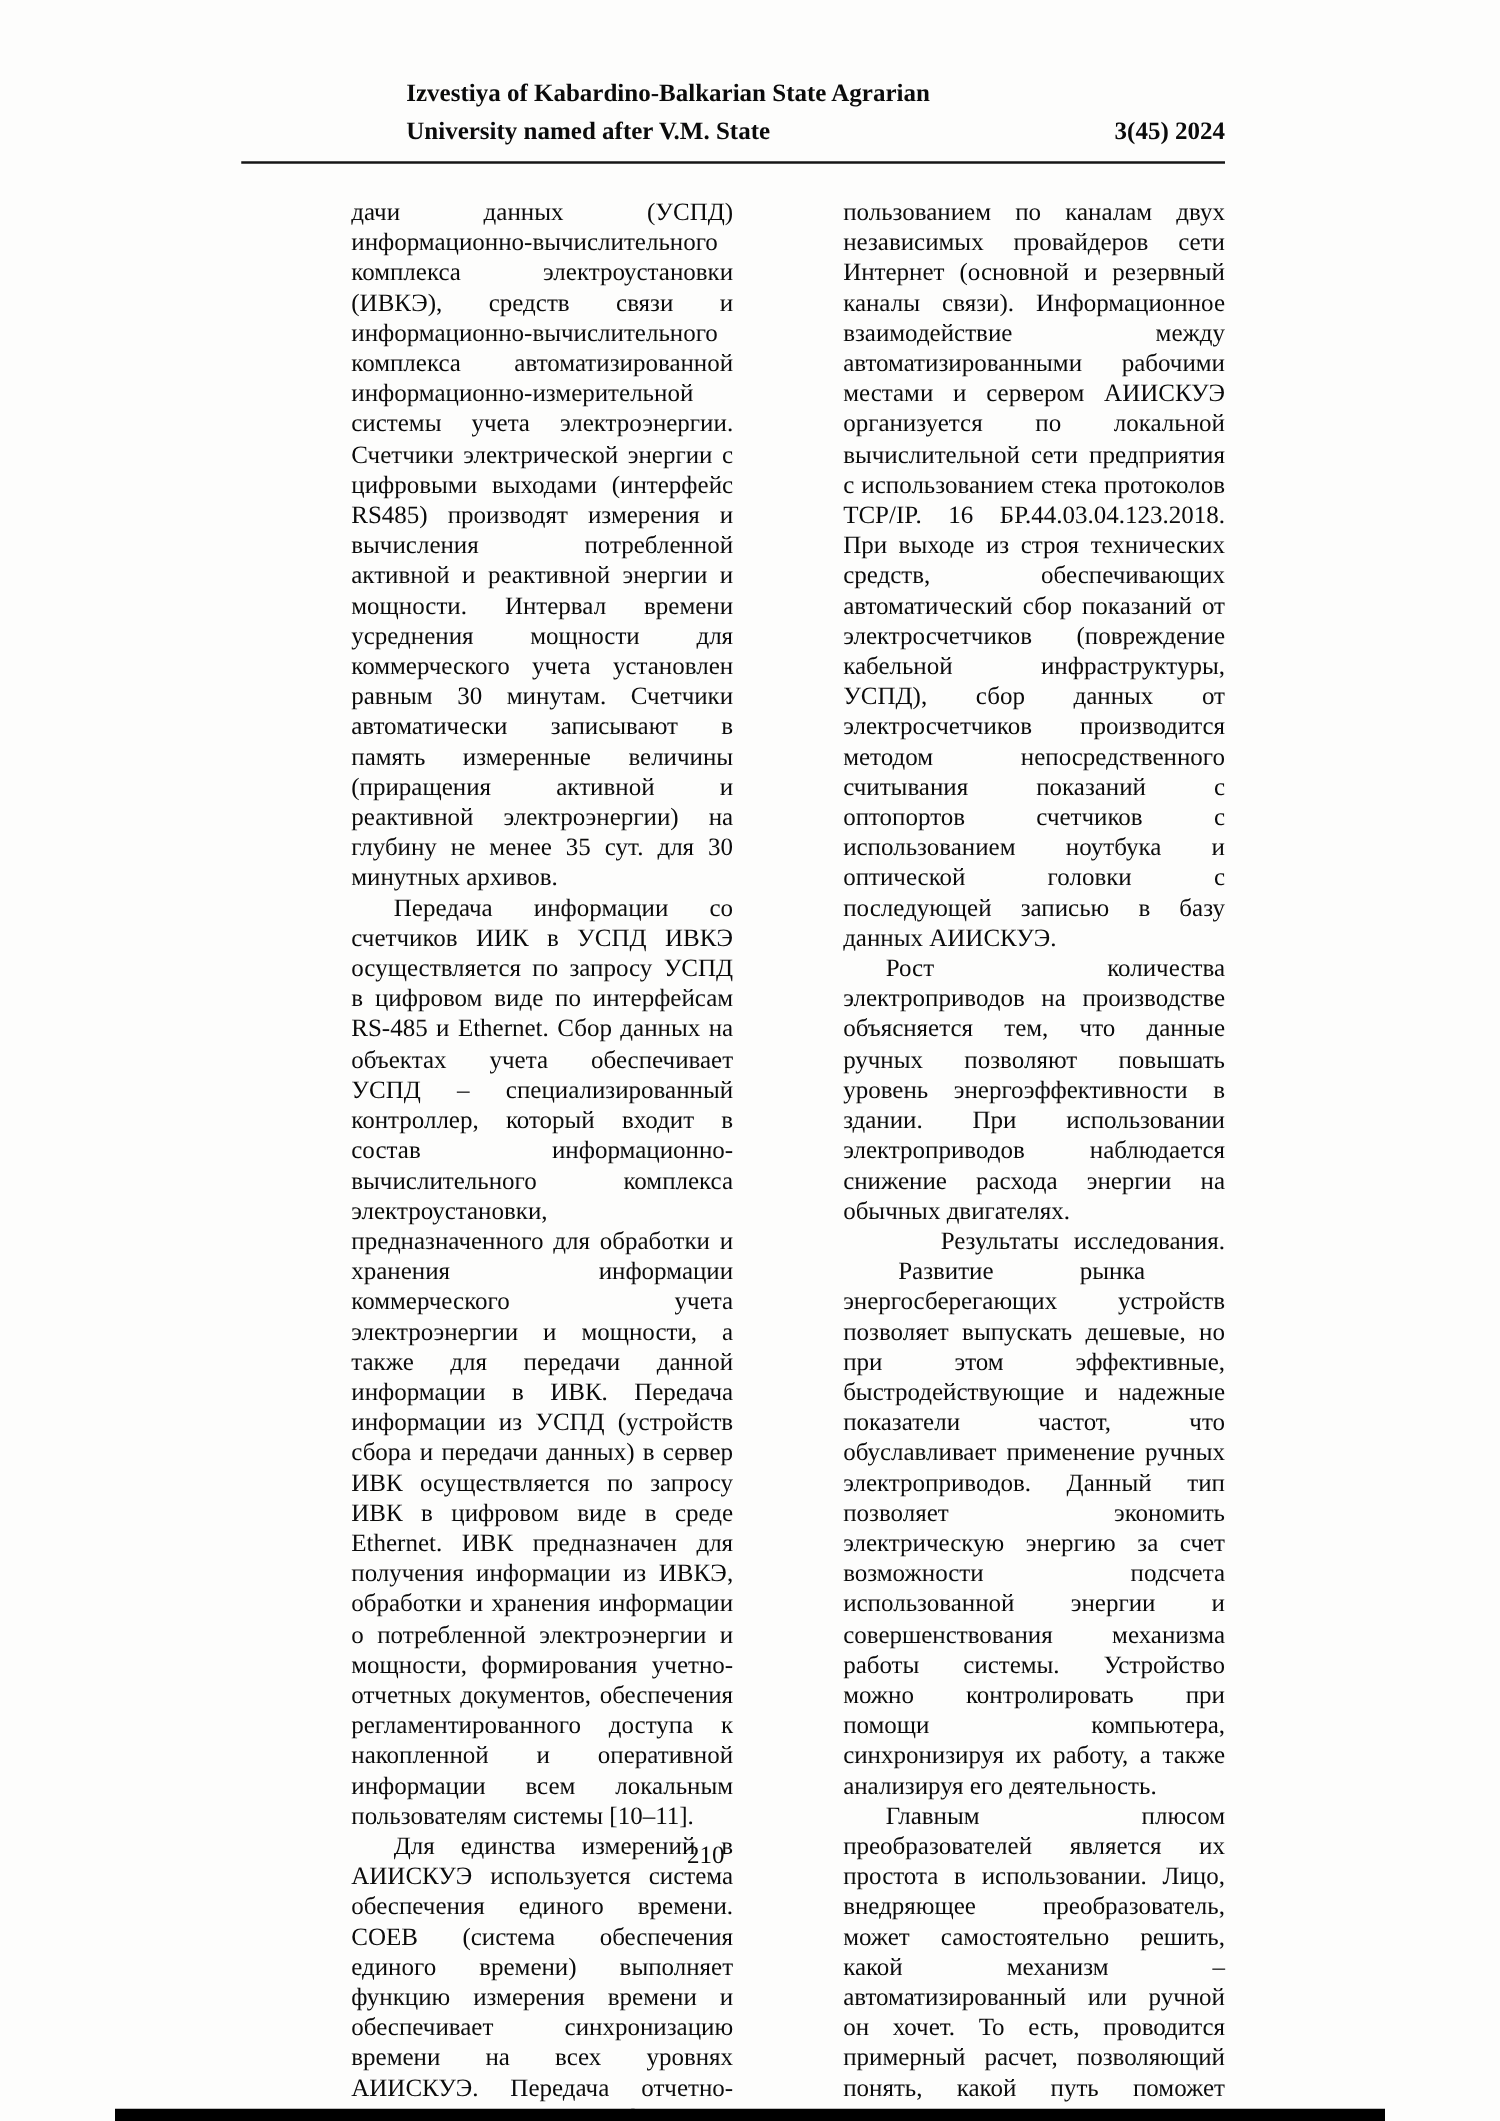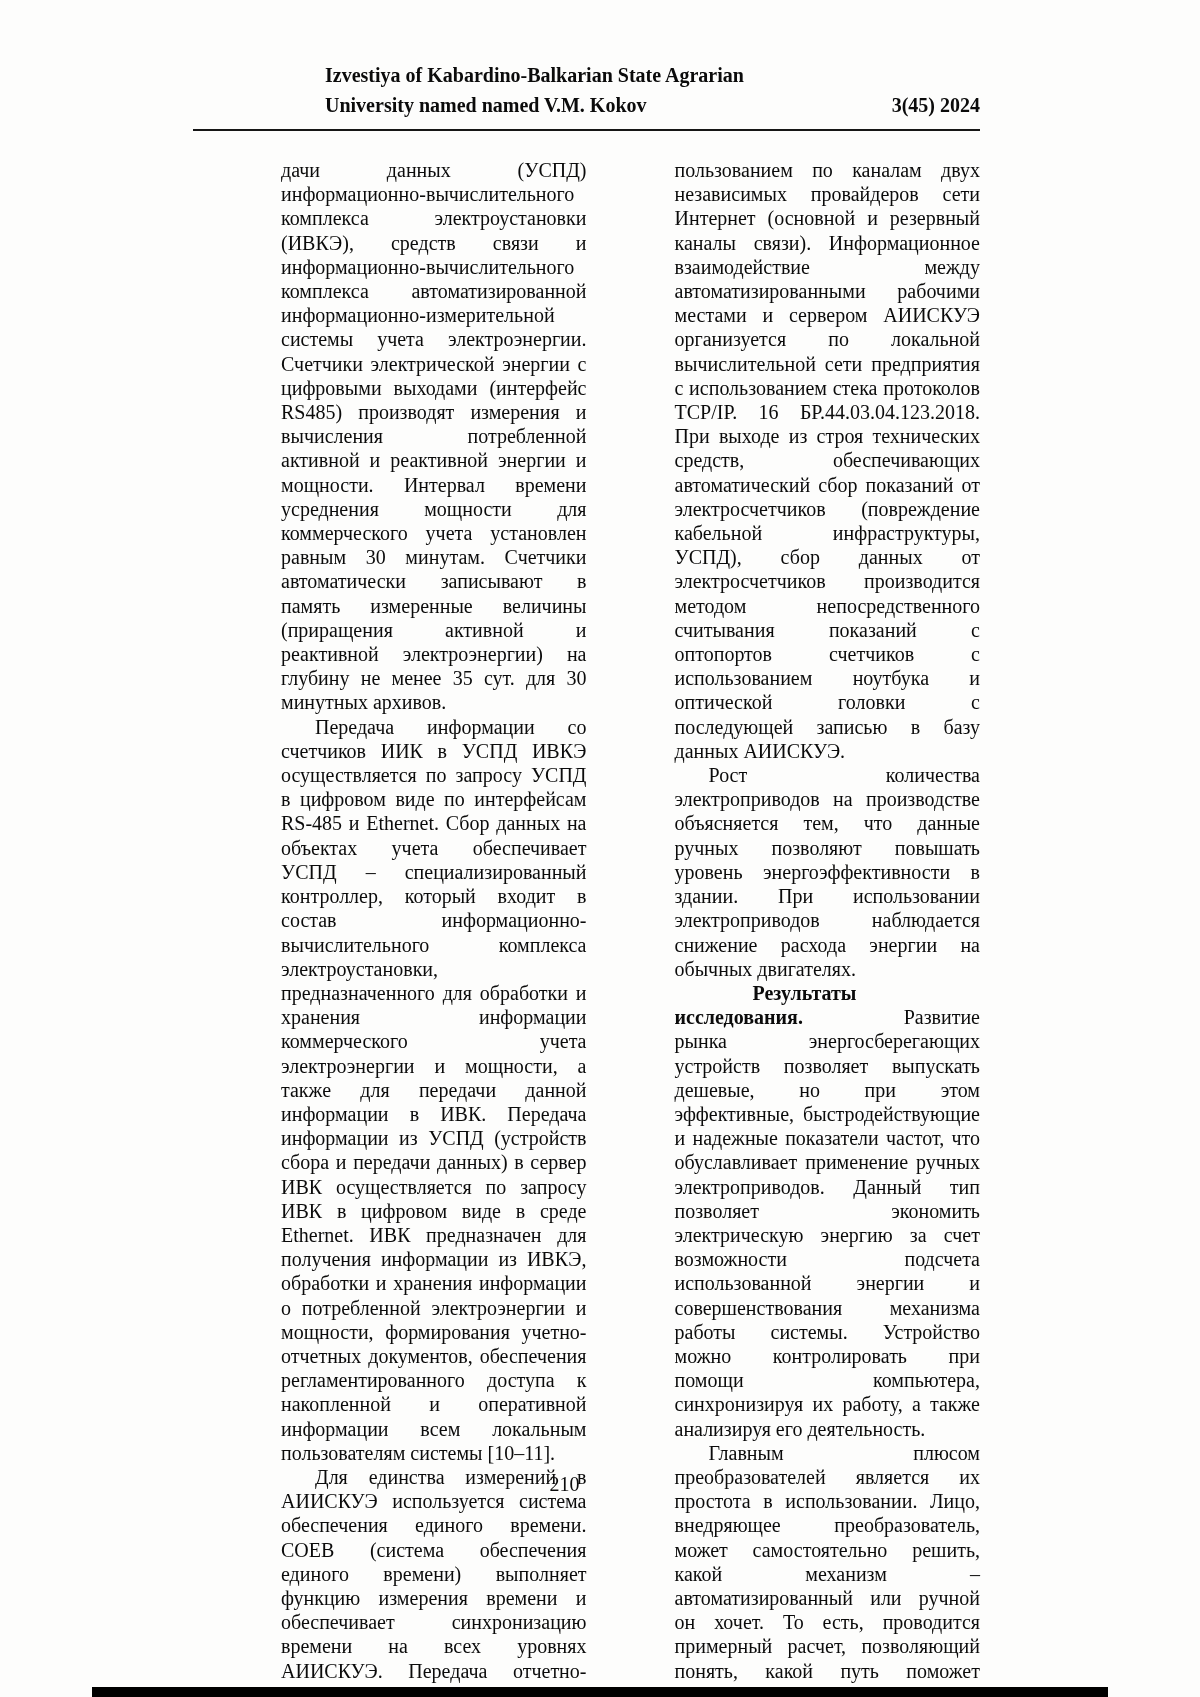--- a/index.html
+++ b/index.html
@@ -52,21 +52,21 @@
     font-size: 20px;
     line-height: 24.2px;
     text-align: justify;
     hyphens: auto;
     -webkit-hyphens: auto;
   }
 
   .col p { margin: 0; }
   .col p.indent { text-indent: 34px; }
 
-  .lead { font-weight: bold; }
+  .lead { font-weight: normal; }
 
   .page-number {
     position: absolute;
     top: 1472px;
     left: 105px;
     width: 875px;
     text-align: center;
     font-size: 20px;
     line-height: 24px;
   }
@@ -84,21 +84,21 @@
 <body>
 
 <div class="page">
 
   <div class="content">
 
     <header>
       <div class="header-row">
         <div class="journal-title">
           <div>Izvestiya of Kabardino-Balkarian State Agrarian</div>
-          <div>University named named V.M. Kokov</div>
+          <div>University named after V.M. State</div>
         </div>
         <div class="issue">3(45) 2024</div>
       </div>
       <div class="rule"></div>
     </header>
 
     <main class="columns">
 
       <div class="col" lang="ru">
         <p>дачи данных (УСПД) информационно-вычислительного комплекса электроустановки (ИВКЭ), средств связи и информационно-вычислительного комплекса автоматизированной информационно-измерительной системы учета электроэнергии. Счетчики электрической энергии с цифровыми выходами (интерфейс RS485) производят измерения и вычисления потребленной активной и реактивной энергии и мощности. Интервал времени усреднения мощности для коммерческого учета установлен равным 30 минутам. Счетчики автоматически записывают в память измеренные величины (приращения активной и реактивной электроэнергии) на глубину не менее 35 сут. для 30 минутных архивов.</p>

